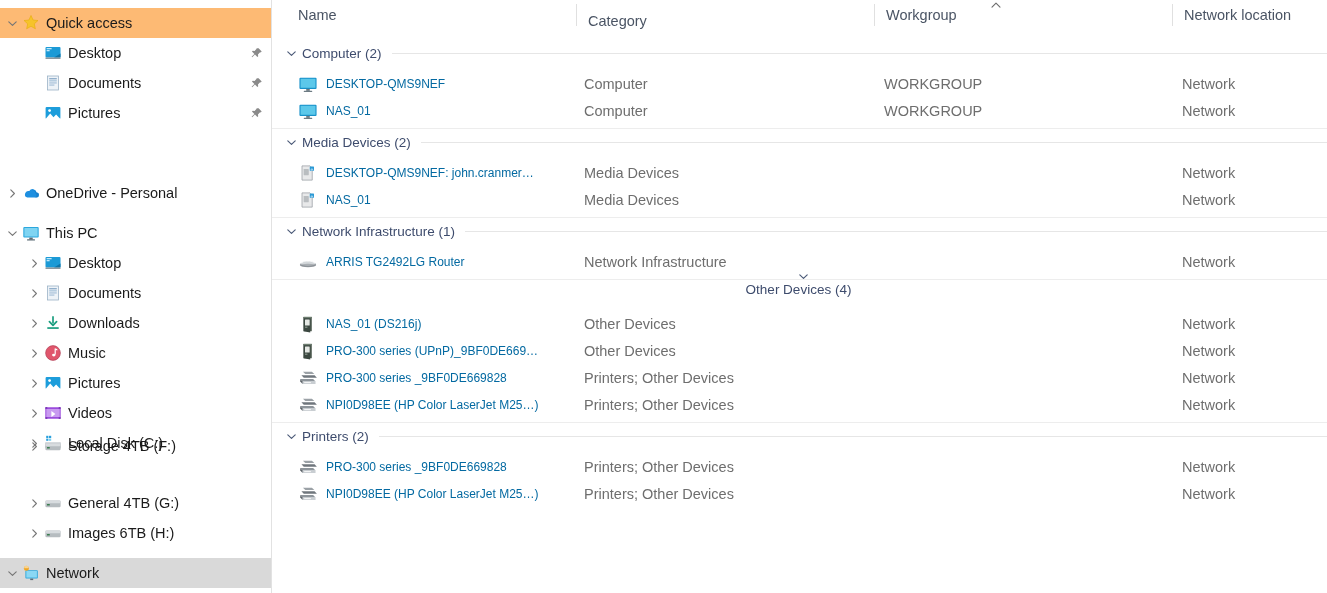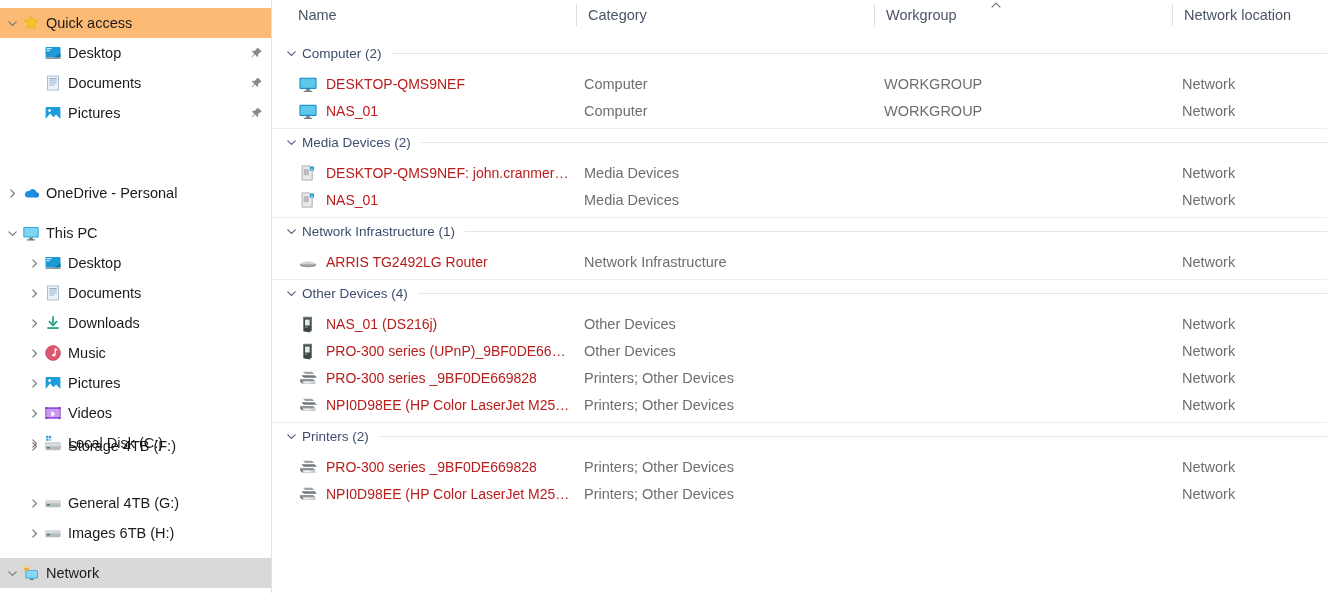--- a/index.html
+++ b/index.html
@@ -72,21 +72,21 @@
     display:flex; align-items:center;
   }
   .grp .g-chev { width:22px; display:flex; align-items:center; justify-content:center; color:#4b5a78; }
   .grp .g-label { font-size:13.5px; color:#3e4c6d; white-space:nowrap; padding-right:10px; }
   .grp .g-line { flex:1 1 auto; height:1px; background:#e6e6e6; }
 
   .divider { position:absolute; left:0; right:0; height:1px; background:#ededed; }
 
   .row { position:absolute; left:0; right:0; height:27px; display:flex; align-items:center; cursor:default; }
   .cell { position:absolute; white-space:nowrap; overflow:hidden; text-overflow:ellipsis; }
-  .c-name { left:298px; width:272px; font-size:14px; color:#b91c1c; display:flex; align-items:center; }
+  .c-name { left:298px; width:272px; font-size:12px; color:#0369a1; display:flex; align-items:center; }
   .c-name .r-ico { width:20px; height:20px; margin-right:8px; flex:0 0 20px; display:flex; align-items:center; justify-content:center; }
   .c-name .r-ico svg { display:block; }
   .c-name .r-txt { overflow:hidden; text-overflow:ellipsis; white-space:nowrap; }
   .c-cat  { left:584px; width:290px; font-size:14.5px; color:#6e6e6e; }
   .c-wg   { left:884px; width:290px; font-size:14.5px; color:#6e6e6e; }
   .c-loc  { left:1182px; width:140px; font-size:14.5px; color:#6e6e6e; }
 </style>
 </head>
 <body>
 
@@ -366,21 +366,21 @@
         </span>
         <span class="nv-label">Network</span>
       </div>
     </div>
 
   <div id="content">
     <div id="col-head">
         <div class="col-h" style="left: 14px; width: 290px;">
           <span>Name</span>
         </div>
-        <div class="col-h" style="left: 304px; width: 298px;">
+        <div class="col-h" style="left: 304px; width: 298px; align-items: flex-end;">
           <span>Category</span>
         </div>
         <div class="col-sep" style="left: 304px;"></div>
         <div class="col-h" style="left: 602px; width: 298px;">
           <span>Workgroup</span>
         </div>
         <div class="col-sep" style="left: 602px;"></div>
         <div class="col-h" style="left: 900px; width: 155px;">
           <span>Network location</span>
         </div>
@@ -495,21 +495,21 @@
                 <ellipse cx="9" cy="12" rx="7.3" ry="1.5" fill="#7f868c" opacity=".5"></ellipse>
               </svg>
             </span>
             <span class="r-txt">ARRIS TG2492LG Router</span>
           </div>
           <div class="cell c-cat">Network Infrastructure</div>
           <div class="cell c-wg"></div>
           <div class="cell c-loc">Network</div>
         </div>
         <div class="divider" style="top: 279px;"></div>
-        <div class="grp" style="top: 281px;">
+        <div class="grp" style="top: 271px; flex-direction: column;">
           <span class="g-chev">
             <svg width="11" height="11" viewBox="0 0 11 11">
               <path d="M1.8 3.8L5.5 7.4 9.2 3.8" fill="none" stroke="currentColor" stroke-width="1.15" stroke-linecap="round" stroke-linejoin="round"></path>
             </svg>
           </span>
           <span class="g-label">Other Devices (4)</span>
           <span class="g-line"></span>
         </div>
         <div class="row" style="top: 310px;">
           <div class="cell c-name" style="left: 26px;">

